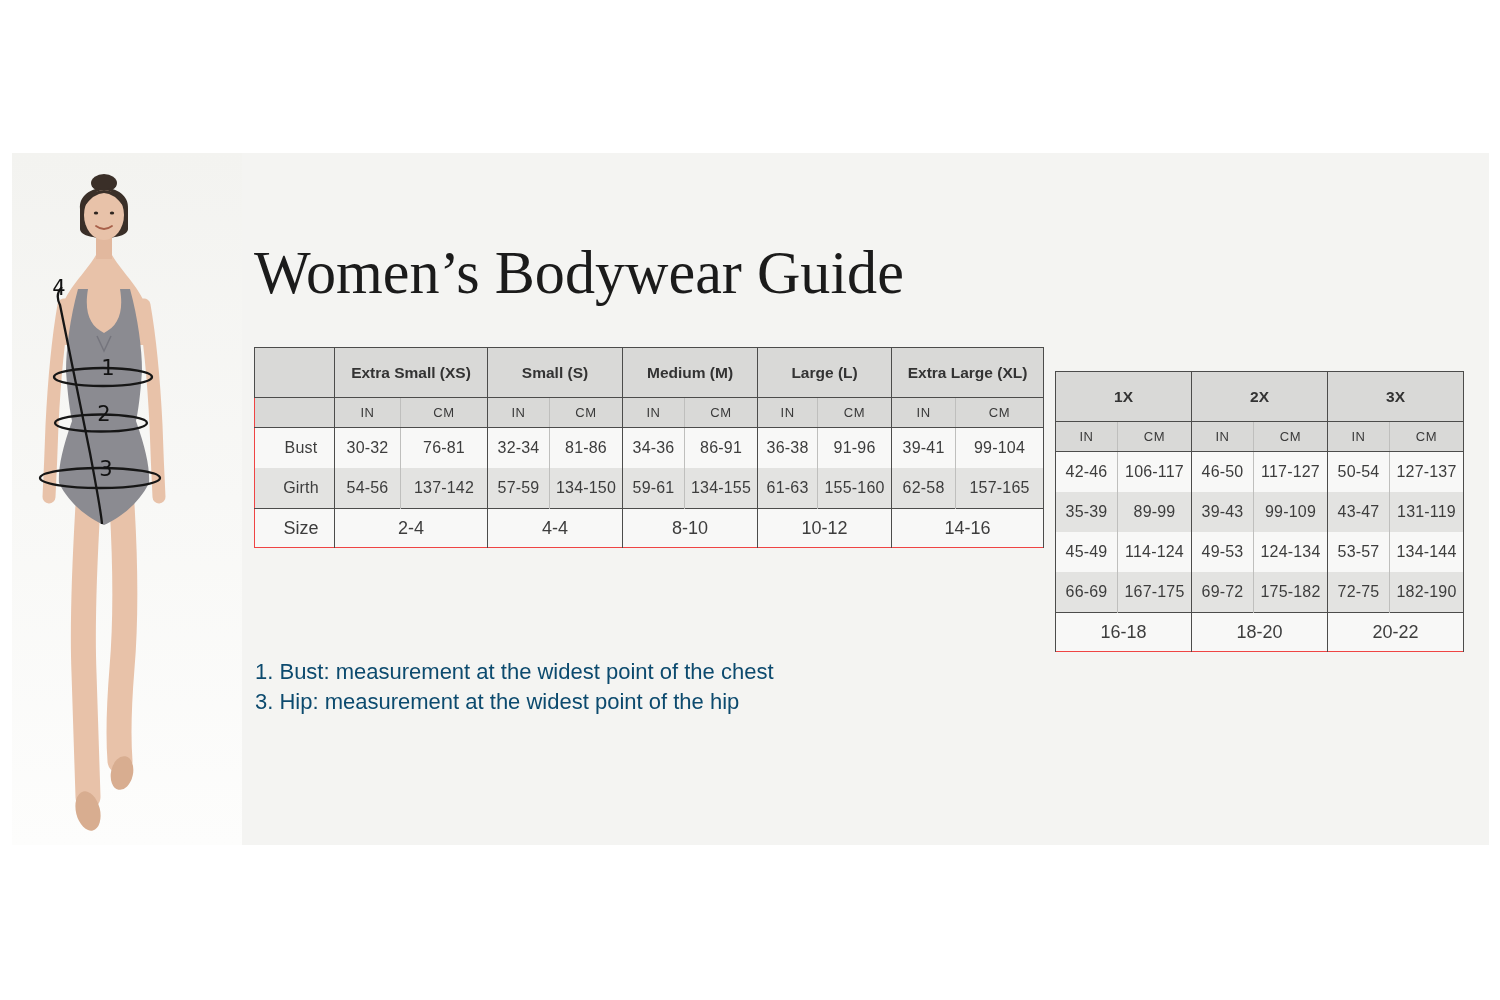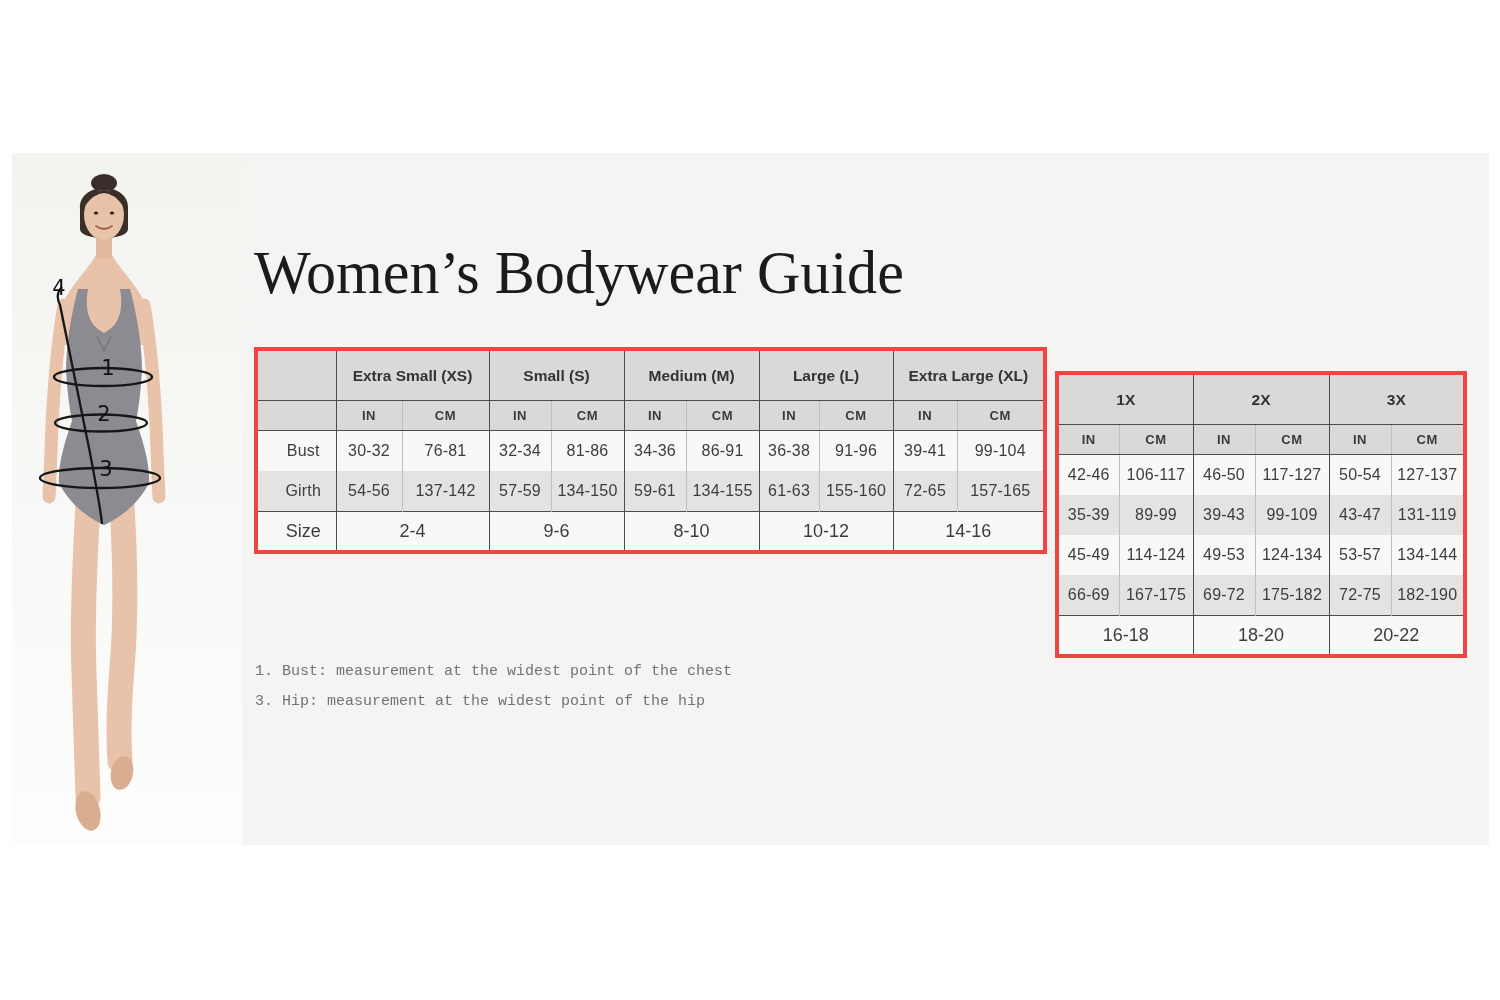--- a/index.html
+++ b/index.html
@@ -15,46 +15,46 @@
   .model-wrap{position:absolute;left:0;top:0;width:230px;height:692px;}
   .page-title{
     position:absolute;left:242px;top:84px;
     font-family:"Liberation Serif","DejaVu Serif",serif;
     font-size:62px;color:#1b1b1b;letter-spacing:0px;white-space:nowrap;
     transform:scaleX(0.97);transform-origin:left top;font-weight:500;
   }
   table.size-table{
     position:absolute;top:194px;border-collapse:collapse;table-layout:fixed;
     font-size:16px;color:#3d3d3d;text-align:center;
-    border:4px solid #ef4444;background:#a3a3a3;padding-left:13px;
+    border:1px solid #ef4444;background:#a3a3a3;padding-left:13px;
   }
   #table1{left:242px;width:789px;}
   #table2{left:1043px;width:408px;margin-top:24px;}
   .size-table th,.size-table td{padding:0;overflow:hidden;white-space:nowrap;}
   tr.gh th{
     height:49px;background:#d9d9d7;border:1px solid #4c4c4b;
     font-weight:bold;font-size:15.5px;color:#333;
   }
   tr.uh th{
     height:29px;background:#d9d9d7;border-top:1px solid #4c4c4b;border-bottom:1px solid #4c4c4b;
-    font-weight:bold;font-size:13px;letter-spacing:0.6px;color:#3a3a3a;
+    font-weight:normal;font-size:13px;letter-spacing:0.6px;color:#3a3a3a;
   }
   tr.uh th.rl{border-right:1px solid #4c4c4b;}
   tr.uh th.u-in{border-left:1px solid #4c4c4b;border-right:1px solid #bfbfbd;}
   tr.uh th.u-cm{border-right:1px solid #4c4c4b;}
   tr.mr td{height:40px;font-size:16px;letter-spacing:0.2px;}
   tr.lt td{background:#f8f8f7;}
   tr.dk td{background:#e3e3e1;}
   td.rl,th.rl{text-align:center;padding-left:13px;font-size:16px;}
   td.rl{border-right:1px solid #4c4c4b;}
   td.c-in{border-left:1px solid #4c4c4b;border-right:1px solid #bfbfbd;}
   td.c-cm{border-right:1px solid #4c4c4b;}
   tr.sz td{height:38px;border-top:1px solid #4c4c4b;background:#f8f8f7;font-size:18px;}
   tr.sz td.szc{border-left:1px solid #4c4c4b;border-right:1px solid #4c4c4b;}
-  .notes{position:absolute;left:243px;top:504px;font-size:15px;line-height:29.5px;color:#737373;font-family:Liberation Mono, monospace;}
+  .notes{position:absolute;left:243px;top:504px;font-size:22px;line-height:29.5px;color:#0c4a6e;}
   .figure-num{font-family:"DejaVu Sans",sans-serif;font-size:21px;fill:#121212;}
 </style>
 </head>
 <body>
 
 <div class="panel">
 
   <div class="model-wrap">
     <svg width="230" height="692" viewBox="0 0 230 692">
       <defs>
@@ -176,27 +176,27 @@
     <tr class="mr dk">
       <td class="rl">Girth</td>
       <td class="c-in">54-56</td>
       <td class="c-cm">137-142</td>
       <td class="c-in">57-59</td>
       <td class="c-cm">134-150</td>
       <td class="c-in">59-61</td>
       <td class="c-cm">134-155</td>
       <td class="c-in">61-63</td>
       <td class="c-cm">155-160</td>
-      <td class="c-in">72-65</td>
+      <td class="c-in">62-58</td>
       <td class="c-cm">157-165</td>
     </tr>
     <tr class="sz">
       <td class="rl">Size</td>
       <td class="szc" colspan="2">2-4</td>
-      <td class="szc" colspan="2">9-6</td>
+      <td class="szc" colspan="2">4-4</td>
       <td class="szc" colspan="2">8-10</td>
       <td class="szc" colspan="2">10-12</td>
       <td class="szc" colspan="2">14-16</td>
     </tr>
   </tbody>
     </table>
 
   <table class="size-table" id="table2">
     <colgroup>
       <col style="width:62px">

